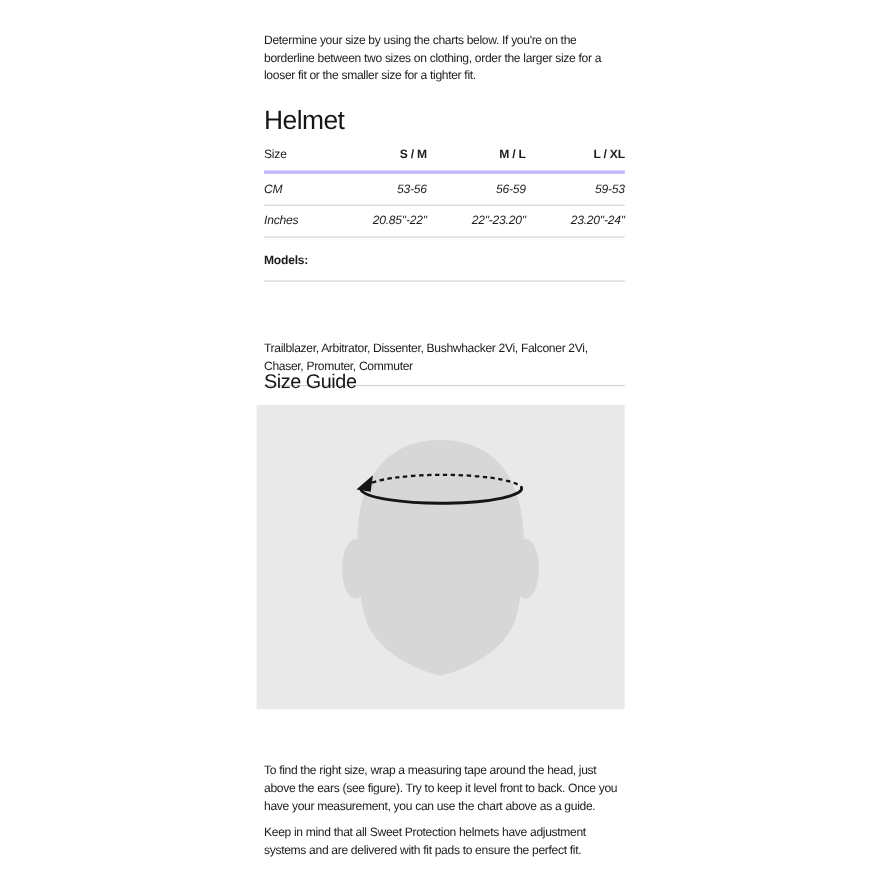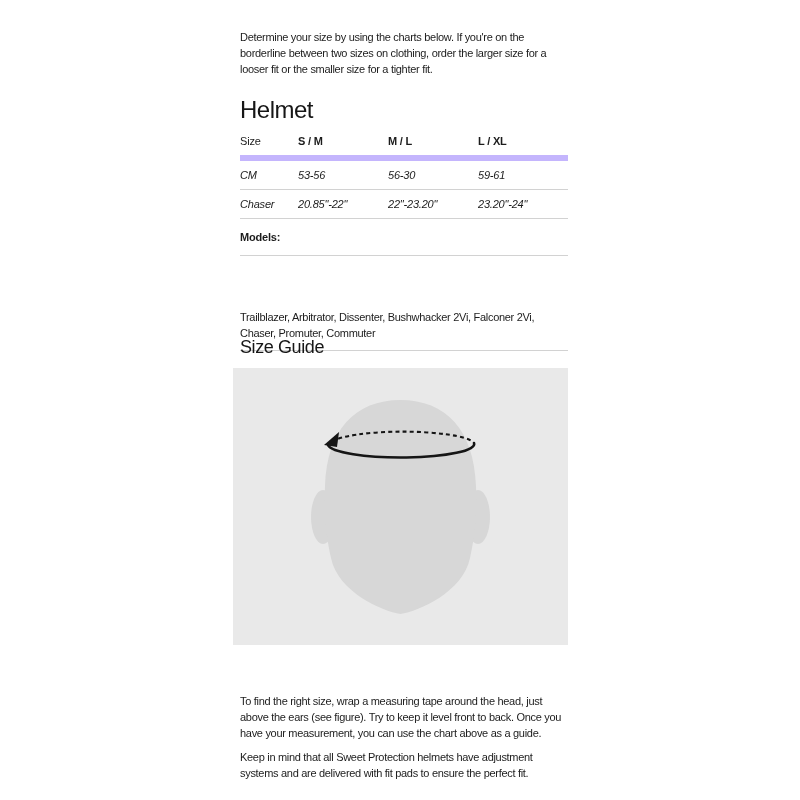--- a/index.html
+++ b/index.html
@@ -26,24 +26,24 @@
   .helmet-title { top:97px; }
   .size-guide-title {
     position:absolute; left:0; top:337px;
     font-size:18px; line-height:20px; font-weight:400; letter-spacing:-0.4px; color:#161616;text-align:center;
   }
   .how-title { top:664px; }
 
   
   .size-table { position:absolute; top:131px; left:0; width:100%; font-size:11px; letter-spacing:-0.2px; }
   .t-row { display:flex; align-items:center; border-bottom:1px solid #cbcbcb; }
-  .t-row.t-head { padding:4px 0 8px 0; border-bottom:6px solid #c4b5fd; }
+  .t-row.t-head { padding:4px 0 8px 0; border-bottom:3px solid #c4b5fd;gap:28px; }
   .t-row.t-data { padding:8px 0; border-bottom:1px solid #d2d2d2;font-style:italic; }
   .t-cell.c-label { width:58px; text-align:left; color:#222; }
-  .t-cell.c-val { flex:1; text-align:left; }
+  .t-cell.c-val { flex:1; text-align:right; }
   .bold { font-weight:700; }
 
   
   .models { position:absolute; top:231px; left:0; width:100%; }
   .models-label {
     font-size:11px; font-weight:700; letter-spacing:-0.2px;
     padding-bottom:12px; border-bottom:1px solid #d2d2d2;
   }
   .models-list { padding:5px 0 9px 0; border-bottom:1px solid #d2d2d2;margin-top:48px; }
 
@@ -70,26 +70,26 @@
       <div class="t-row t-head">
         <div class="t-cell c-label">Size</div>
         <div class="t-cell c-val bold">S / M</div>
         <div class="t-cell c-val bold">M / L</div>
         <div class="t-cell c-val bold">L / XL</div>
       </div>
 
       <div class="t-row t-data">
         <div class="t-cell c-label">CM</div>
         <div class="t-cell c-val">53-56</div>
-        <div class="t-cell c-val">56-30</div>
-        <div class="t-cell c-val">59-61</div>
+        <div class="t-cell c-val">56-59</div>
+        <div class="t-cell c-val">59-53</div>
       </div>
 
       <div class="t-row t-data">
-        <div class="t-cell c-label">Chaser</div>
+        <div class="t-cell c-label">Inches</div>
         <div class="t-cell c-val">20.85"-22"</div>
         <div class="t-cell c-val">22"-23.20"</div>
         <div class="t-cell c-val">23.20"-24"</div>
       </div>
     </div>
 
     <div class="models">
       <div class="models-label">Models:</div>
       <p class="body-text models-list">Trailblazer, Arbitrator, Dissenter, Bushwhacker 2Vi, Falconer 2Vi, Chaser, Promuter, Commuter</p>
     </div>

